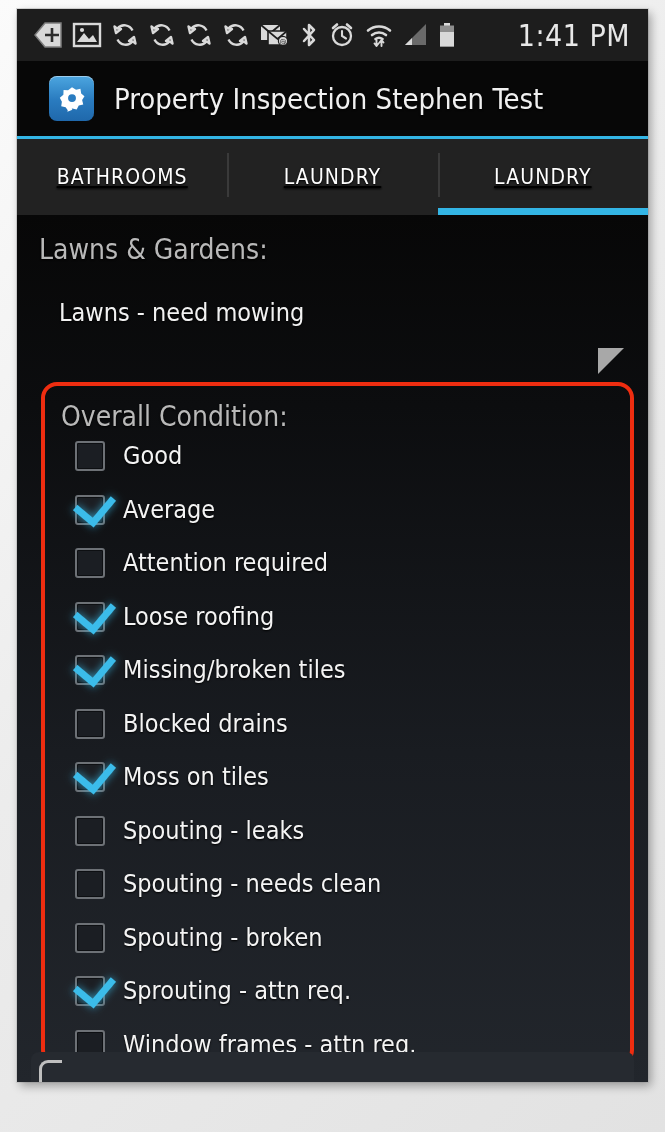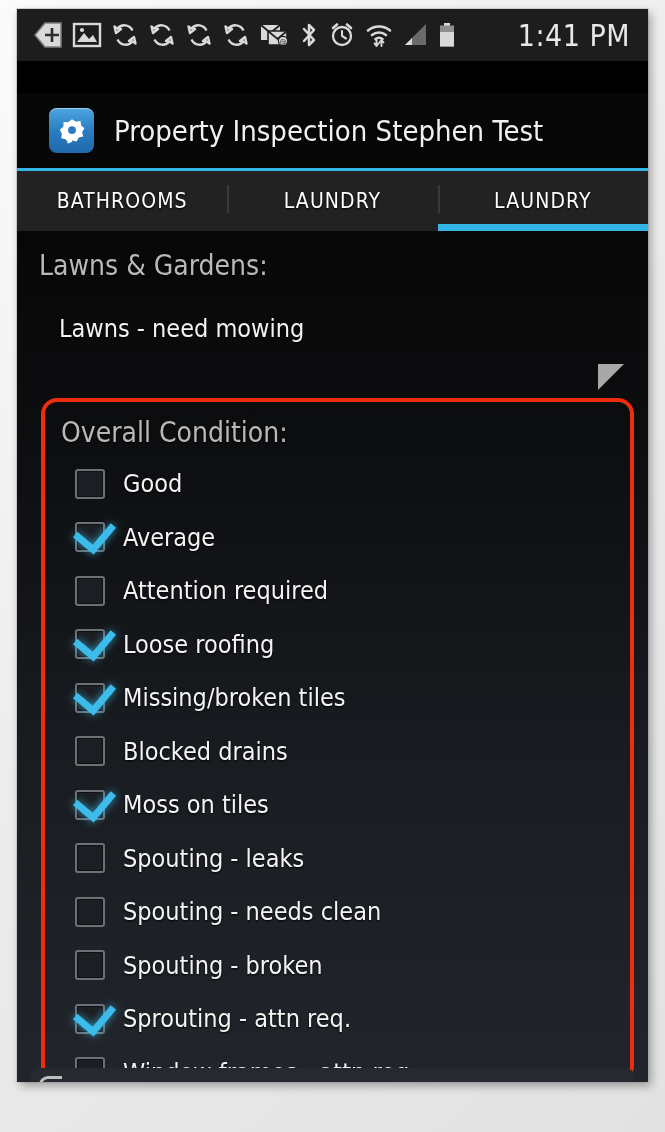--- a/index.html
+++ b/index.html
@@ -45,45 +45,45 @@
   }
 
   
   #appbar {
     height: 78px;
     background: #070707;
     display: flex;
     align-items: center;
     padding-left: 32px;
     border-bottom: 3px solid #33b5e5;
-    margin-top: 32px;
   }
   #app-icon {
     width: 45px; height: 45px;
     border-radius: 8px;
     background: linear-gradient(180deg,#4ca6e0 0%,#2a7cc0 52%,#1f68ab 100%);
     box-shadow: inset 0 1px 0 rgba(255,255,255,.45);
     display: flex; align-items: center; justify-content: center;
     flex: 0 0 auto;
   }
   #app-title {
     color: #f0f0f0;
     font-size: 29px;
     margin-left: 20px;
     white-space: nowrap;
     font-family: "DejaVu Sans Condensed","Liberation Sans", sans-serif;
     text-shadow: 0 1px 2px #000;
   }
 
   
   #tabs {
-    height: 60px;
+    height: 76px;
     background: #222222;
     display: flex;
     align-items: stretch;
+    text-decoration: underline;
   }
   .tab {
     flex: 1 1 0;
     position: relative;
     display: flex;
     align-items: center;
     justify-content: center;
     color: #ffffff;
     font-size: 21px;
     letter-spacing: 1.1px;
@@ -150,21 +150,20 @@
     border-radius: 16px;
     padding: 14px 16px 16px 16px;
     height: 684px;
     overflow: hidden;
     margin-left: 10px;
   }
   #condition-title { margin-bottom: 8px; }
 
   .check-row {
     display: flex;
-    align-items: center;
     height: 53.5px;
     padding-left: 14px;
   }
   .cbox {
     position: relative;
     width: 30px; height: 30px;
     flex: 0 0 auto;
     border: 2px solid #6d7176;
     border-radius: 3px;
     background: #1b1e23;

